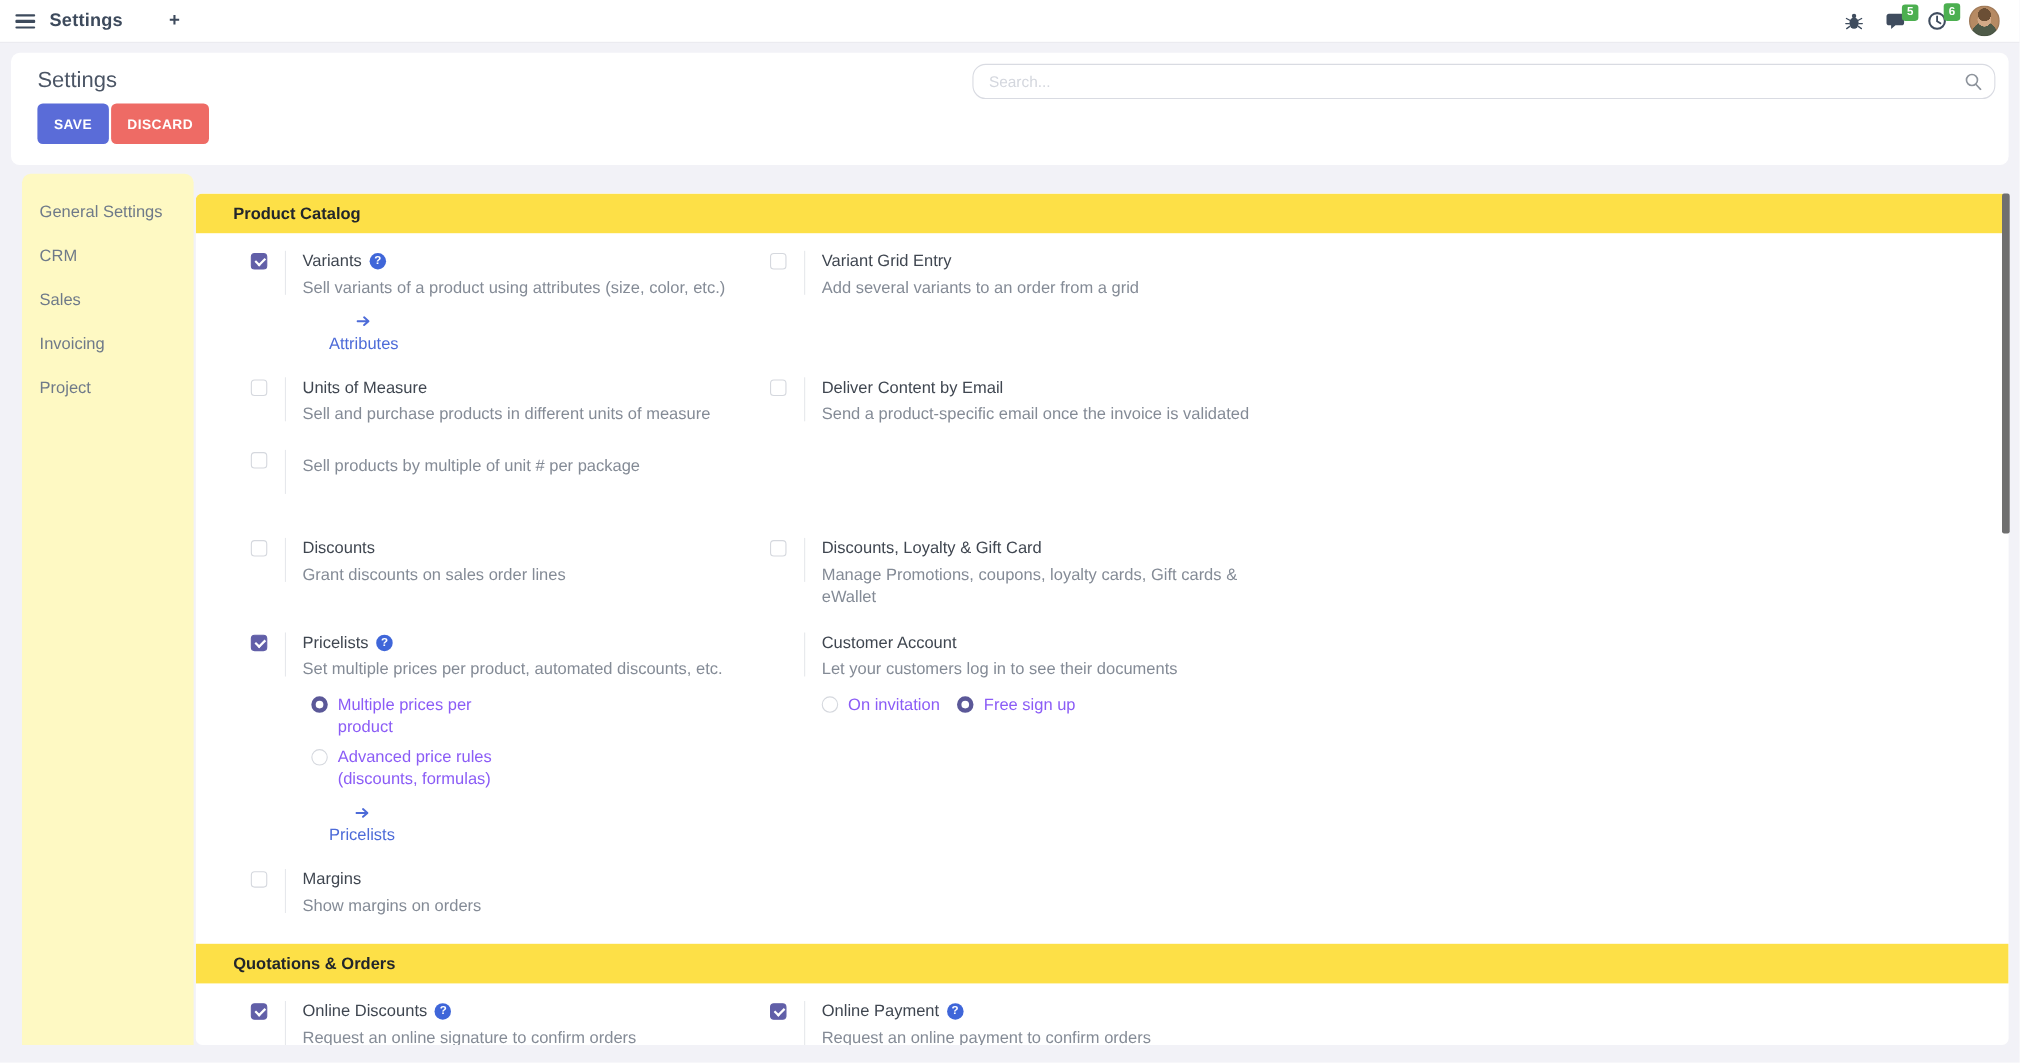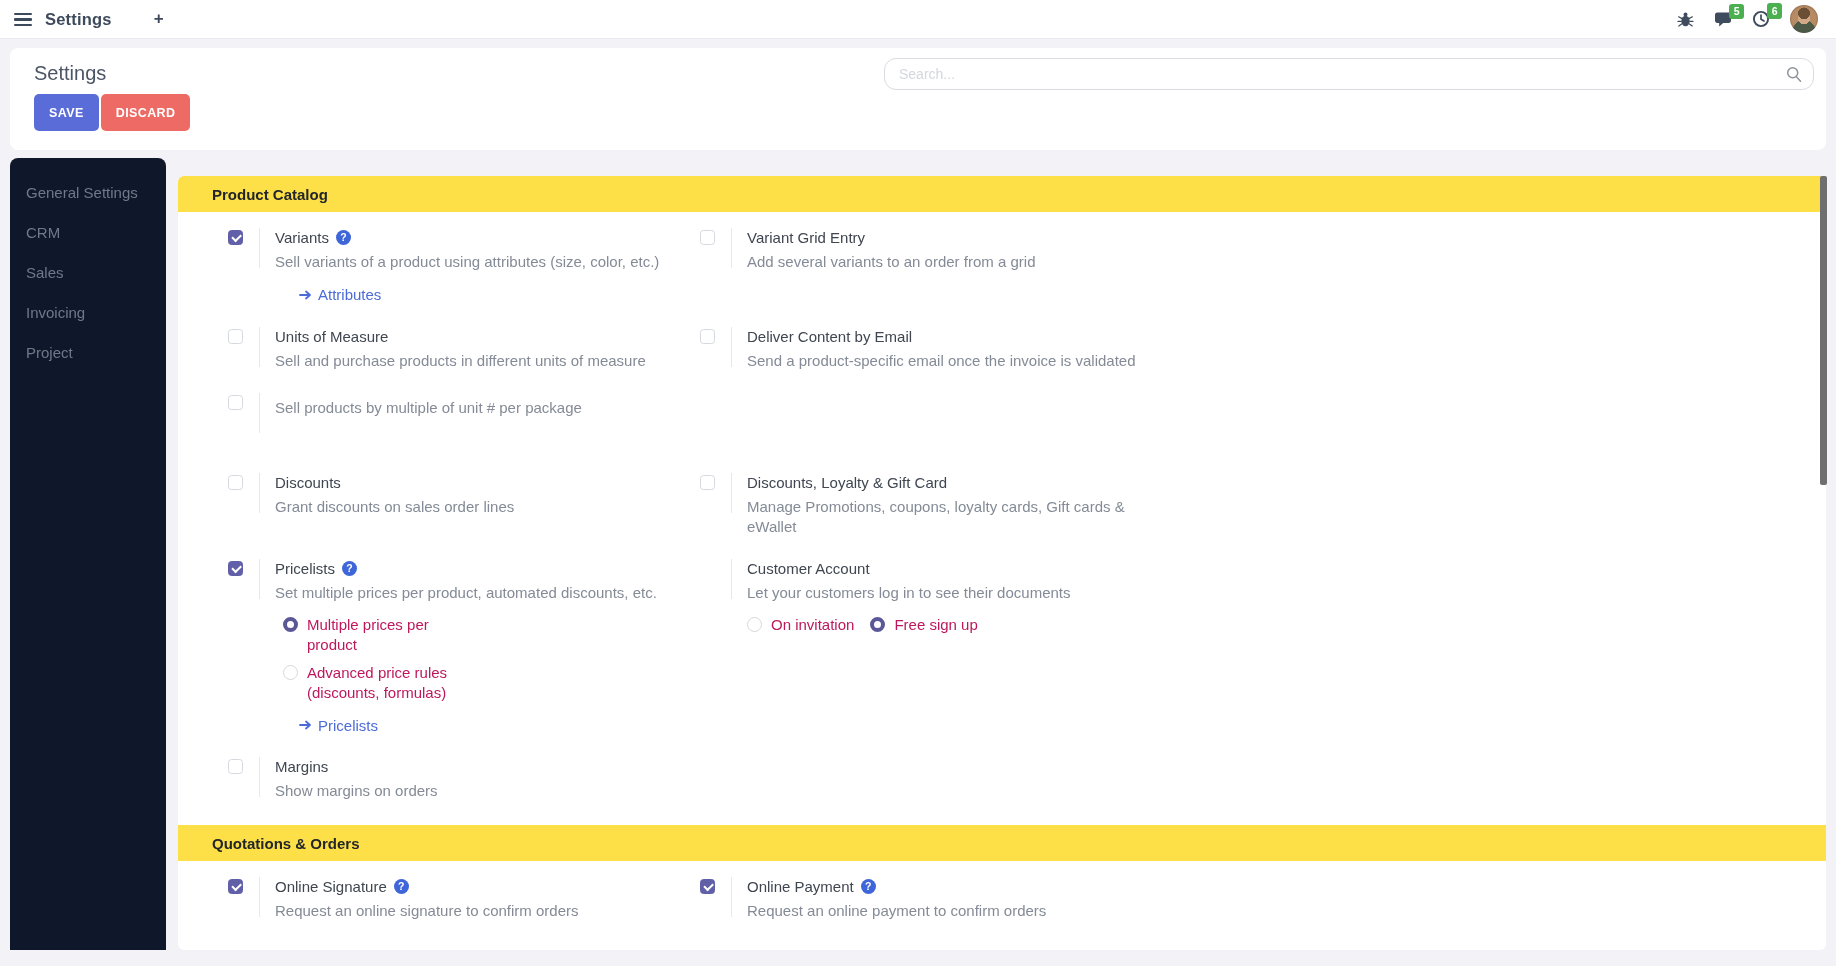--- a/index.html
+++ b/index.html
@@ -35,21 +35,21 @@
   .btn{border:none;color:#fff;font-family:inherit;font-size:12.5px;font-weight:700;letter-spacing:.4px;
     height:37px;padding:0 15px;border-radius:5px;cursor:pointer;}
   .btn-save{background:#5a6cd8;}
   .btn-discard{background:#ee6b65;}
   .search-box{position:absolute;right:12px;top:10px;width:930px;height:32px;}
   .search-input{width:100%;height:100%;box-sizing:border-box;border:1px solid #d9dbe2;border-radius:12px;
     padding:0 38px 0 14px;font-family:inherit;font-size:14px;color:#4b5565;outline:none;background:#fff;}
   .search-input::placeholder{color:#d4d7de;}
   .search-icon{position:absolute;right:12px;top:8px;}
   
-  .sidebar{position:absolute;left:10px;top:158px;width:156px;bottom:16px;background:#0f172a;border-radius:8px 8px 0 0;padding-top:14px;}
+  .sidebar{position:absolute;left:20px;top:158px;width:156px;bottom:16px;background:#fef9c3;border-radius:8px 8px 0 0;padding-top:14px;}
   .side-item{height:40px;display:flex;align-items:center;padding-left:16px;font-size:15px;color:#6f7a89;cursor:pointer;}
   
   .content{position:absolute;left:178px;right:10px;top:176px;height:774px;background:#fff;border-radius:6px;overflow:hidden;}
   .section-head{height:36px;background:#fde047;display:flex;align-items:center;
     padding-left:34px;font-size:15px;font-weight:700;color:#22262b;}
   .rows{display:grid;grid-template-columns:472px 1fr;row-gap:22px;padding:16px 30px 24px 50px;align-items:start;}
   .item{display:flex;align-items:flex-start;}
   .cb{width:15px;height:15px;box-sizing:border-box;border-radius:3.5px;border:1.5px solid #d5d8de;
     background:#fff;flex:none;margin-top:2px;position:relative;cursor:pointer;align-self:flex-start;}
   .cb.checked{background:#615fa8;border-color:#615fa8;}
@@ -57,28 +57,28 @@
     border-left:2px solid #fff;border-bottom:2px solid #fff;transform:rotate(-45deg);}
   .cb.ghost{visibility:hidden;}
   .vdiv{width:1px;background:#e6e8ec;margin:0 15px 0 16px;min-height:40px;}
   .body-col{flex:1;min-width:0;}
   .lrow{display:flex;align-items:center;gap:7px;font-size:15px;color:#3f4650;line-height:19px;}
   .help{width:15px;height:15px;border-radius:50%;background:#3f66d9;color:#fff;font-size:10.5px;
     font-weight:700;display:flex;align-items:center;justify-content:center;flex:none;cursor:pointer;}
   .desc{font-size:15px;color:#848b96;margin-top:5px;line-height:20px;}
   .desc:empty{display:none;}
   .link{display:inline-flex;align-items:center;gap:6px;color:#4d6bd8;font-size:15px;
-    margin-top:14px;margin-left:24px;cursor:pointer;text-decoration:none;}
+    margin-top:14px;margin-left:24px;cursor:pointer;text-decoration:none;flex-direction:column;}
   .radio-list{margin:12px 0 0 8px;display:flex;flex-direction:column;gap:8px;}
   .radio-row{margin-top:12px;display:flex;gap:16px;}
   .radio-item{display:flex;align-items:flex-start;gap:9px;cursor:pointer;}
   .radio{width:15px;height:15px;box-sizing:border-box;border-radius:50%;flex:none;margin-top:2px;background:#fff;}
   .radio.sel{border:4.5px solid #5b5898;}
   .radio.unsel{border:1.5px solid #d5d8de;}
-  .radio-label{font-size:15px;color:#be185d;line-height:20px;}
+  .radio-label{font-size:15px;color:#8b5cf6;line-height:20px;}
   
   .scroll-thumb{position:absolute;left:1820px;top:176px;width:7px;height:309px;background:#6f6f6f;border-radius:2px;z-index:7;cursor:grab;}
 </style>
 </head>
 <body>
 
 <div class="navbar">
   <div class="nav-left">
     <div class="hamburger"></div>
     <span class="brand">Settings</span>
@@ -284,21 +284,21 @@
     </div>
   </div>
 
   <div class="section-head">Quotations &amp; Orders</div>
   <div class="rows">
     <div class="item">
       <span class="cb checked"></span>
       <span class="vdiv"></span>
       <div class="body-col">
         <div class="lrow">
-            <span>Online Signature</span>
+            <span>Online Discounts</span>
           <span class="help">?</span>
           </div>
         <div class="desc">Request an online signature to confirm orders</div>
       </div>
     </div>
     <div class="item">
       <span class="cb checked"></span>
       <span class="vdiv"></span>
       <div class="body-col">
         <div class="lrow">

